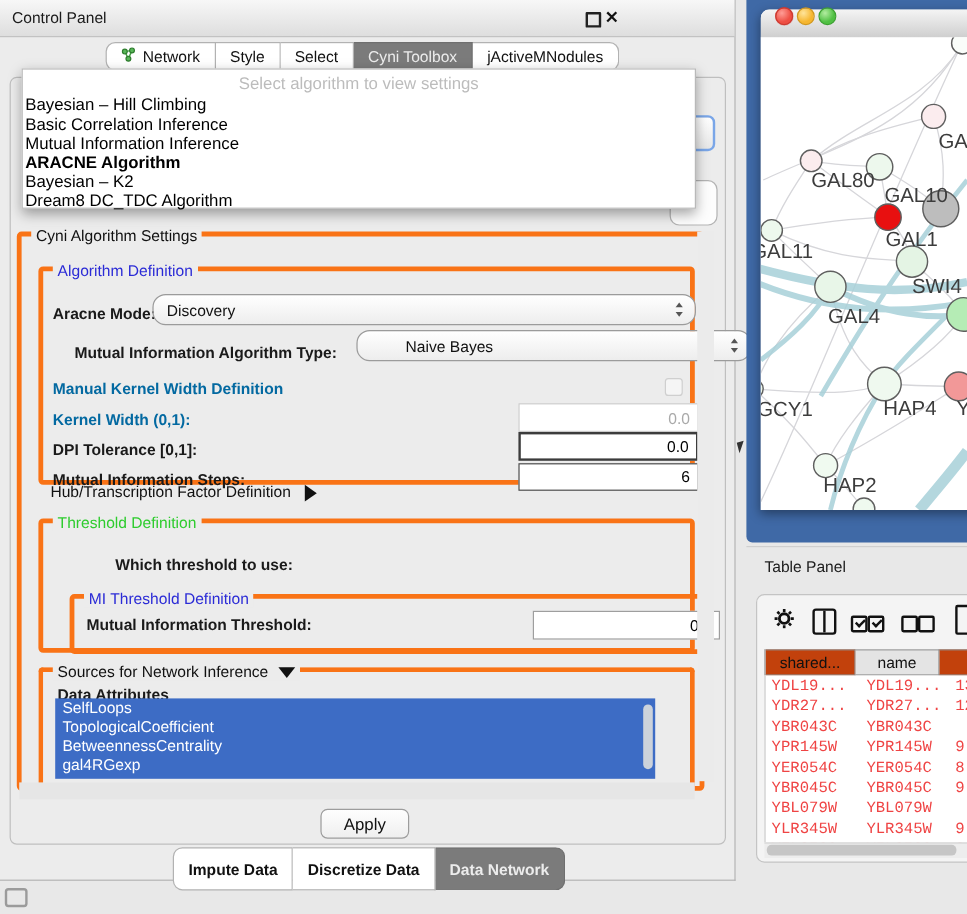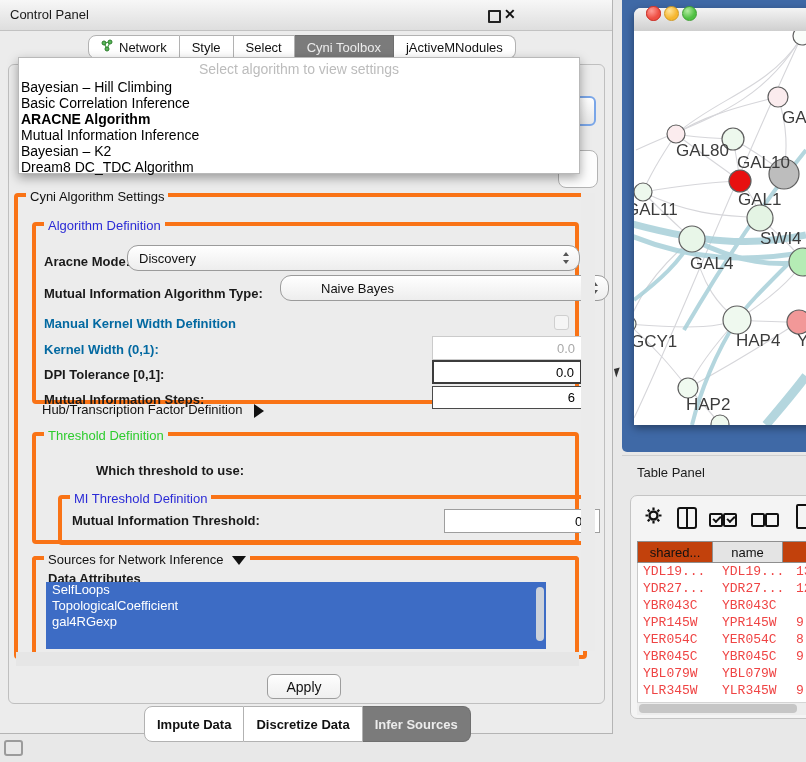--- a/index.html
+++ b/index.html
@@ -147,41 +147,41 @@
     <div class="abs" id="outer-panel"></div>
 
     <div class="abs sliver-combo"></div>
     <div class="abs sliver-field"></div>
 
     <div class="abs" id="algo-popup">
       <div class="abs" id="algo-prompt">Select algorithm to view settings</div>
       <div class="abs" id="algo-list">
           <div class="algo-item">Bayesian – Hill Climbing</div>
           <div class="algo-item">Basic Correlation Inference</div>
+          <div class="algo-item">Mutual Information Inference</div>
           <div class="algo-item bold">ARACNE Algorithm</div>
-          <div class="algo-item">Mutual Information Inference</div>
           <div class="algo-item">Bayesian – K2</div>
           <div class="algo-item">Dream8 DC_TDC Algorithm</div>
         </div>
     </div>
 
     <div class="fs" id="group-cyni" style="left:14px;top:193px;width:565px;height:458px;">
       <span class="fs-legend">Cyni Algorithm Settings</span>
 
       <div class="fs" style="left:14px;top:25px;width:539px;height:174px;">
         <span class="fs-legend lg-blue">Algorithm Definition</span>
 
         <div class="jlabel" style="left:8px;top:28px;">Aracne Mode:</div>
         <div class="combo" style="left:91px;top:19px;width:440px;height:24px;">
           <span>Discovery</span>
           <span class="stepper"></span>
         </div>
 
-        <div class="jlabel" style="left:8px;top:60px;">Mutual Information Algorithm Type:</div>
-        <div class="combo" style="left:244px;top:49px;width:287px;height:24px;padding-left:40px;">
+        <div class="jlabel" style="left:26px;top:60px;">Mutual Information Algorithm Type:</div>
+        <div class="combo" style="left:261px;top:49px;width:287px;height:24px;padding-left:40px;">
           <span>Naive Bayes</span>
           <span class="stepper"></span>
         </div>
 
         <div class="jlabel dis" style="left:8px;top:90px;">Manual Kernel Width Definition</div>
         <div class="cbox" style="left:518px;top:89px;"></div>
 
         <div class="jlabel dis" style="left:8px;top:116px;">Kernel Width (0,1):</div>
         <div class="tfield dis" style="left:396px;top:110px;width:136px;height:22px;">
           <span>0.0</span>
@@ -222,20 +222,21 @@
           <span>Sources for Network Inference</span>
           <span class="tri-down"></span>
         </span>
         <div class="jlabel" style="left:12px;top:11px;">Data Attributes</div>
       </div>
     </div>
 
     <div class="abs" id="attr-list">
       <div class="attr-item">SelfLoops</div>
         <div class="attr-item">TopologicalCoefficient</div>
+        <div class="attr-item">BetweennessCentrality</div>
         <div class="attr-item">gal4RGexp</div>
         <div id="attr-thumb"></div>
     </div>
 
     <div class="abs" id="vscroll">
       
     </div>
     <div class="abs" id="hscroll">
       
     </div>
@@ -245,21 +246,21 @@
     </div>
 
     <div class="abs tabrow" id="bottom-tabs">
         <div class="tab b first">
           <span>Impute Data</span>
         </div>
         <div class="tab b">
           <span>Discretize Data</span>
         </div>
         <div class="tab b sel last">
-          <span>Infer Sources</span>
+          <span>Data Network</span>
         </div>
       </div>
   </div>
 
   <div class="abs" id="mini-icon"></div>
 
   <div class="abs" id="net-frame"></div>
   <div class="abs" id="net-window"></div>
   <div class="abs" id="net-titlebar">
     <div class="light" id="light-red" style="position:fixed;"></div>

